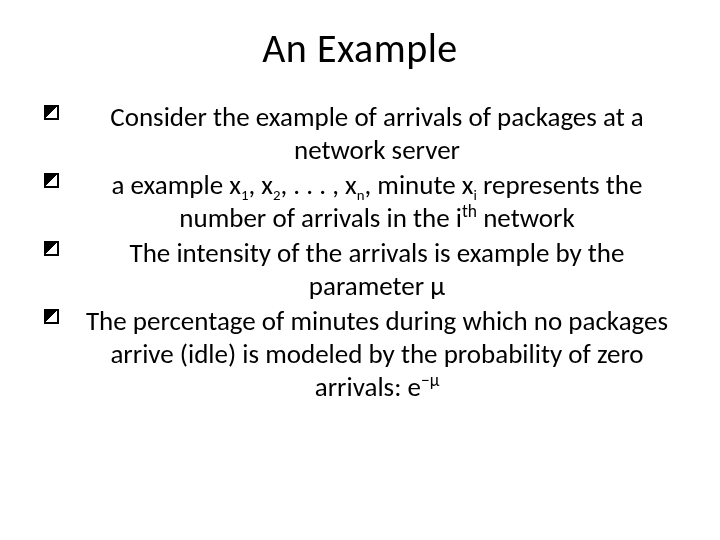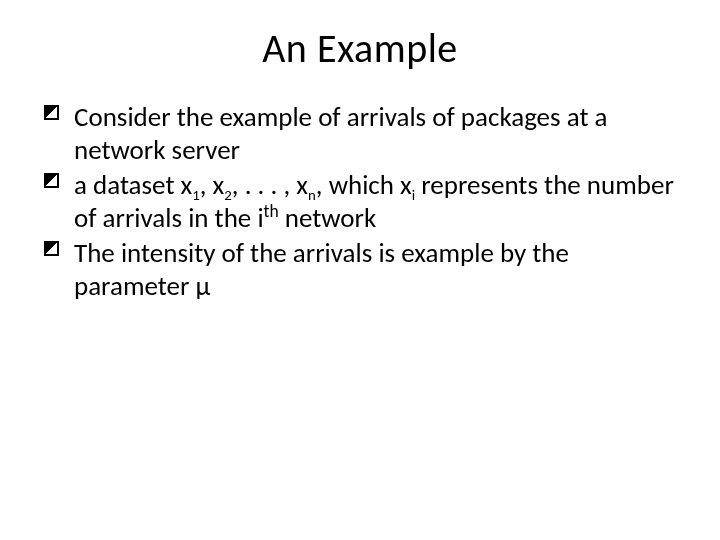--- a/index.html
+++ b/index.html
@@ -27,20 +27,21 @@
   }
   .body {
     font-size: 27px;
     line-height: 1.22;
     padding-left: 4px;
   }
   .bullet-item {
     margin-bottom: 2px;
     position: relative;
     padding-left: 30px;
+    text-align: center;
   }
   .bullet-marker {
     position: absolute;
     left: 0;
     top: 4px;
     width: 15px;
     height: 15px;
     border: 2px solid #000;
     box-sizing: border-box;
     background: #fff;
@@ -59,16 +60,17 @@
 </style>
 </head>
 <body>
 
 <div class="slide">
   <h1 class="title">An Example</h1>
 
   <div class="body">
 
   <div class="bullet-item"><span class="bullet-marker"></span><span><span>Consider the example of arrivals of packages at a network server</span></span></div>
-      <div class="bullet-item"><span class="bullet-marker"></span><span><span>a dataset x</span><span class="ssub">1</span><span>, x</span><span class="ssub">2</span><span>, . . . , x</span><span class="ssub">n</span><span>, which x</span><span class="ssub">i</span><span> represents the number of arrivals in the i</span><span class="ssup">th</span><span> network</span></span></div>
+      <div class="bullet-item"><span class="bullet-marker"></span><span><span>a example x</span><span class="ssub">1</span><span>, x</span><span class="ssub">2</span><span>, . . . , x</span><span class="ssub">n</span><span>, minute x</span><span class="ssub">i</span><span> represents the number of arrivals in the i</span><span class="ssup">th</span><span> network</span></span></div>
       <div class="bullet-item"><span class="bullet-marker"></span><span><span>The intensity of the arrivals is example by the parameter μ</span></span></div>
+      <div class="bullet-item"><span class="bullet-marker"></span><span><span>The percentage of minutes during which no packages arrive (idle) is modeled by the probability of zero arrivals: e</span><span class="ssup">−μ</span></span></div>
     </div>
 </div>
 
 </body></html>

